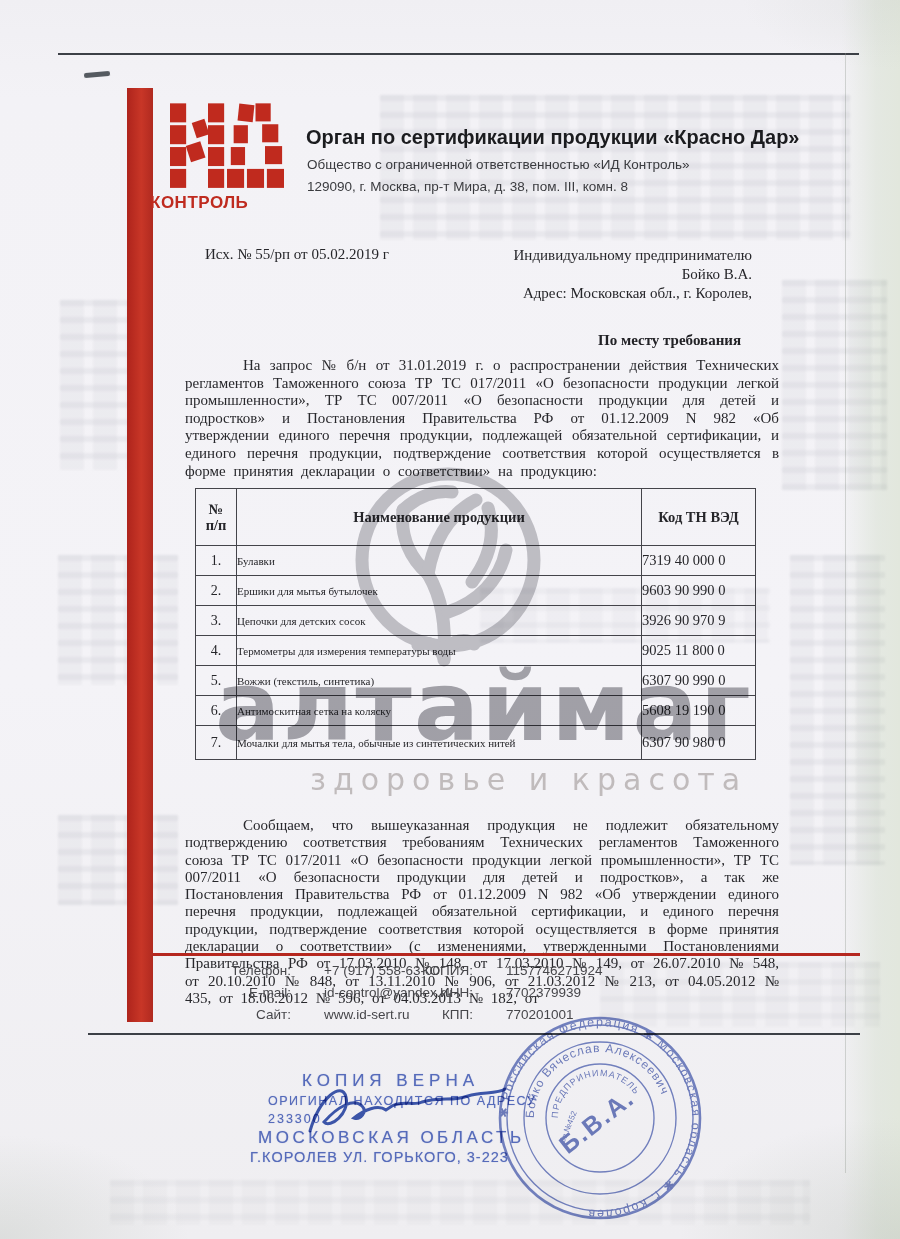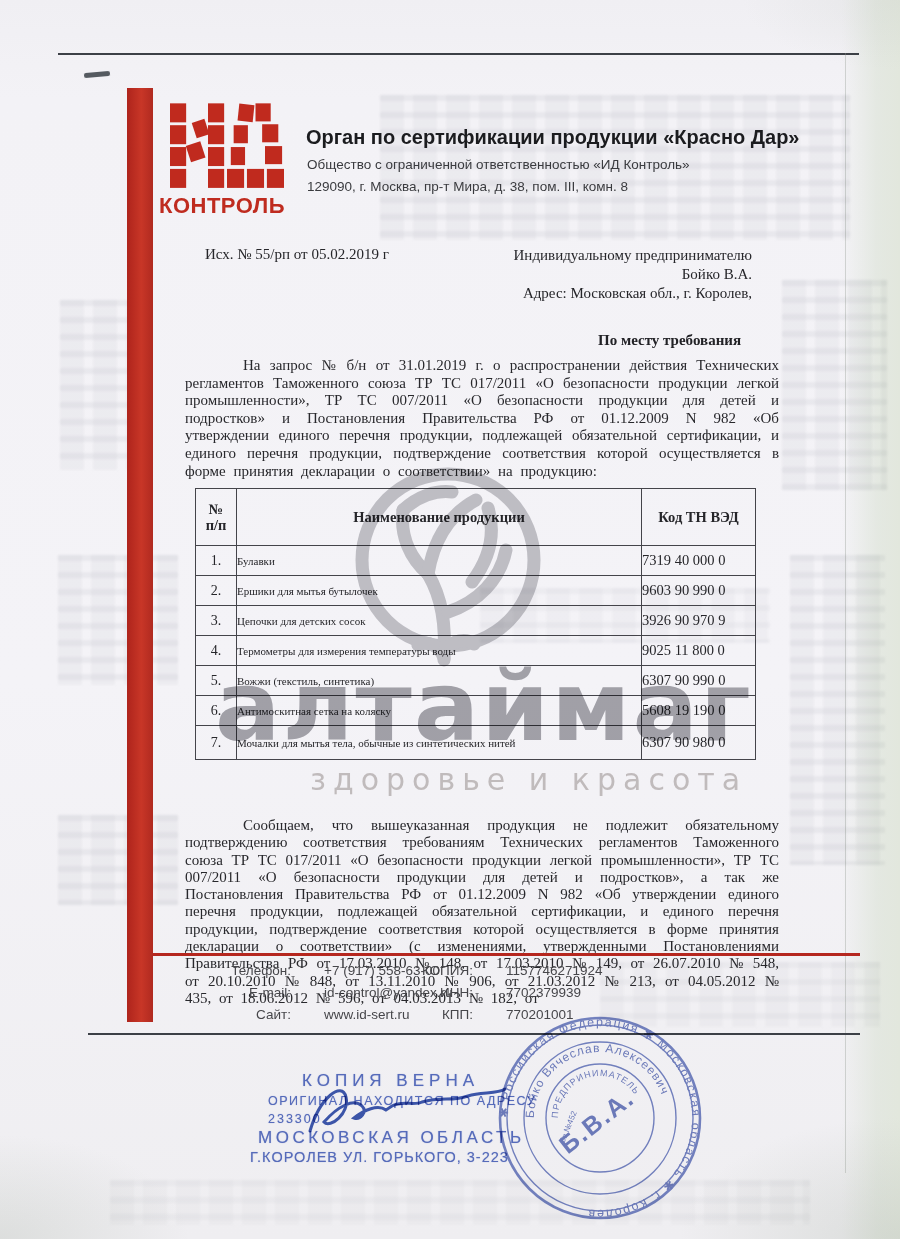--- a/index.html
+++ b/index.html
@@ -19,22 +19,22 @@
   .scan-fold{left:845px;top:53px;width:1px;height:1120px;background:rgba(140,150,140,.35);}
   .smudge{left:84px;top:72px;width:26px;height:5px;background:#555a60;transform:rotate(-5deg);
     border-radius:2px;filter:blur(.6px);}
   .bleed{mix-blend-mode:multiply;filter:blur(1.2px);opacity:.5;pointer-events:none;background-image:
     repeating-linear-gradient(180deg,rgba(104,110,122,.14) 0 6px,transparent 6px 17px),
     repeating-linear-gradient(90deg,rgba(104,110,122,.10) 0 24px,transparent 24px 33px);}
   
   .red-stripe{left:127px;top:88px;width:26px;height:934px;
     background:linear-gradient(90deg,#ae241c,#c83627 55%,#b02a20);}
   .logo-svg{left:170px;top:103px;}
-  .logo-sub{left:159px;top:193px;font-family:"Liberation Sans",sans-serif;font-weight:bold;
-    font-size:22px;letter-spacing:.5px;color:#bf2b1f;}
+  .logo-sub{left:150px;top:193px;font-family:"Liberation Sans",sans-serif;font-weight:bold;
+    font-size:17px;letter-spacing:.5px;color:#bf2b1f;}
   .org-title{left:306px;top:126px;font-family:"Liberation Sans",sans-serif;font-weight:bold;
     font-size:20px;color:#1b1c1f;}
   .org-sub{left:307px;top:157px;font-family:"Liberation Sans",sans-serif;font-size:13.5px;color:#3a3b3f;}
   .org-addr{left:307px;top:179px;font-family:"Liberation Sans",sans-serif;font-size:13.5px;color:#3a3b3f;}
   
   .ref{left:205px;top:246px;font-size:15px;color:#26262a;}
   .addr-block{left:400px;top:246px;width:352px;text-align:right;font-size:15px;
     line-height:18.8px;color:#26262a;}
   .delivery{left:598px;top:332px;font-size:15px;font-weight:bold;color:#222226;}
   

